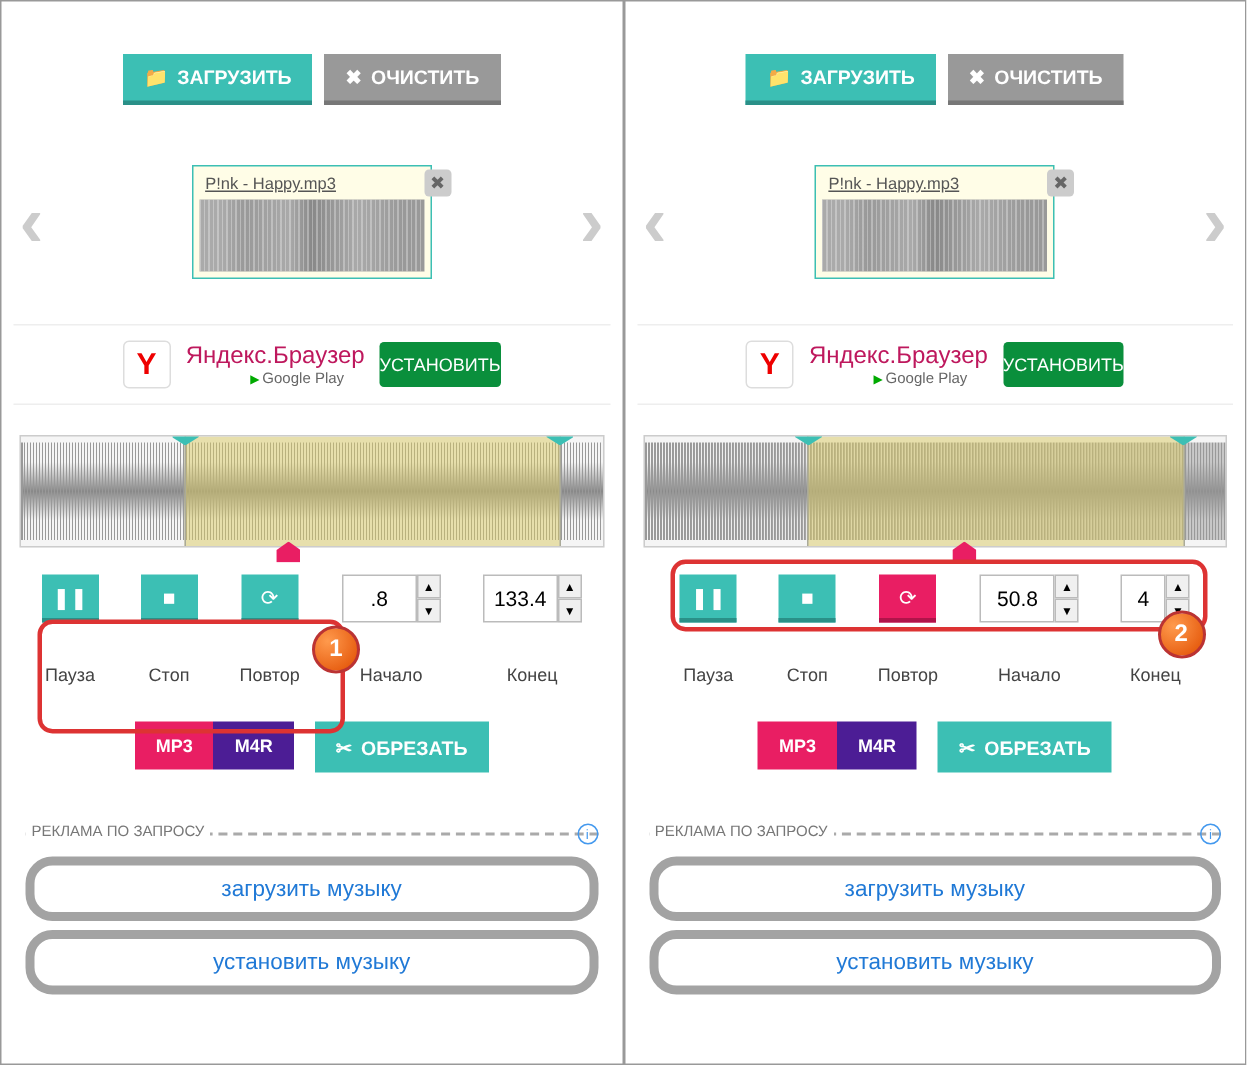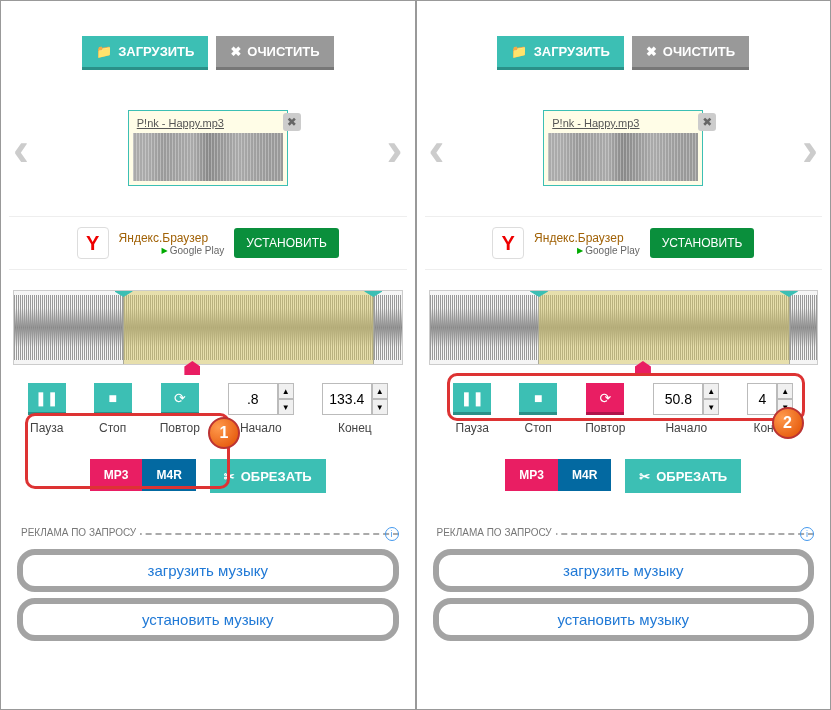--- a/index.html
+++ b/index.html
@@ -4,50 +4,50 @@
 <style>
 * { margin: 0; padding: 0; box-sizing: border-box; font-family: Arial, sans-serif; }
 body { background: #fff; display: flex; width: 831px; height: 710px; }
 .panel { width: 50%; border: 1px solid #999; position: relative; padding: 10px 8px; }
 .topbar { display: flex; gap: 8px; justify-content: center; margin: 25px 0 40px; }
 .btn { display: inline-flex; align-items: center; justify-content: center; gap: 6px; height: 34px; padding: 0 14px; font-size: 13px; font-weight: bold; color: #fff; border: none; cursor: pointer; }
 .btn-teal { background: #3cbfb4; border-bottom: 3px solid #2a9088; }
 .btn-teal-dark { background: #3cbfb4; }
 .btn-gray { background: #999; border-bottom: 3px solid #777; }
 .btn-pink { background: #e91e63; border-bottom: 3px solid #b0144a; }
-.btn-gray-mid { background: #0369a1; }
+.btn-gray-mid { background: #4c1d95; }
 .file-area { display: flex; align-items: center; justify-content: center; position: relative; margin-bottom: 30px; }
 .file-card { width: 160px; background: #fffde7; border: 1px solid #3cbfb4; padding: 4px; position: relative; }
 .file-name { font-size: 11px; color: #555; padding: 2px 4px 4px; text-decoration: underline; }
 .file-wave { height: 48px; background: linear-gradient(to right, #aaa 10%, #999 20%, #aaa 40%, #888 50%, #aaa 70%, #999 90%); position: relative; overflow: hidden; }
 .file-wave::before { content: ''; position: absolute; inset: 0; background: repeating-linear-gradient(90deg, rgba(255,255,255,0.3) 0 1px, transparent 1px 3px); }
 .file-close { position: absolute; top: 2px; right: -14px; width: 18px; height: 18px; background: #ccc; border-radius: 3px; display: flex; align-items: center; justify-content: center; font-size: 12px; color: #666; cursor: pointer; }
 .nav-arrow { position: absolute; font-size: 48px; color: #ccc; font-weight: bold; cursor: pointer; user-select: none; }
 .nav-left { left: 4px; }
 .nav-right { right: 4px; }
 .ad-banner { display: flex; align-items: center; justify-content: center; gap: 10px; padding: 10px 4px; border-top: 1px solid #eee; border-bottom: 1px solid #eee; margin-bottom: 20px; }
 .ad-logo { width: 32px; height: 32px; border: 1px solid #ddd; border-radius: 4px; display: flex; align-items: center; justify-content: center; font-size: 20px; color: #e00; font-weight: bold; }
-.ad-text { font-size: 12px; color: #a16207; }
+.ad-text { font-size: 16px; color: #be185d; }
 .ad-sub { font-size: 10px; color: #666; display: flex; align-items: center; gap: 2px; padding-left: 43px; }
 .ad-sub::before { content: '▶'; font-size: 8px; color: #0a0; }
-.ad-btn { background: #0a8f3c; color: #fff; padding: 8px 12px; font-size: 12px; border-radius: 3px; border: none; cursor: pointer; }
+.ad-btn { background: #0a8f3c; color: #fff; padding: 8px 0; font-size: 12px; border-radius: 3px; border: none; cursor: pointer; }
 .wave-editor { position: relative; margin: 0 4px 6px; }
 .wave-big { height: 75px; border: 1px solid #ccc; background: #f5f5f5; position: relative; overflow: hidden; }
 .wave-content { position: absolute; inset: 4px 0; background: repeating-linear-gradient(90deg, #999 0 1px, transparent 1px 2px), linear-gradient(to bottom, transparent 20%, #888 50%, transparent 80%); }
 .wave-sel { position: absolute; top: 0; bottom: 0; background: rgba(218,201,100,0.5); border-left: 1px solid #aa9; border-right: 1px solid #aa9; }
 .sel1 { left: 28%; right: 7%; }
 .handle { position: absolute; top: -8px; width: 18px; height: 14px; background: #3cbfb4; clip-path: polygon(0 0, 100% 0, 100% 60%, 50% 100%, 0 60%); }
 .handle-l { left: -9px; }
 .handle-r { right: -9px; }
 .playhead { position: absolute; bottom: -10px; width: 16px; height: 14px; background: #e91e63; clip-path: polygon(50% 0, 100% 40%, 100% 100%, 0 100%, 0 40%); }
 .controls { display: flex; gap: 28px; justify-content: center; margin: 18px 0 24px; position: relative; }
 .ctrl-group { display: flex; flex-direction: column; align-items: center; gap: 6px; }
 .ctrl-btn { width: 38px; height: 32px; background: #3cbfb4; border-bottom: 3px solid #2a9088; display: flex; align-items: center; justify-content: center; color: #fff; cursor: pointer; font-size: 14px; }
 .ctrl-btn.pink { background: #e91e63; border-bottom-color: #b0144a; }
-.ctrl-label { font-size: 12px; color: #444; }
+.ctrl-label { font-size: 12px; color: #444; margin-top: 22px; }
 .num-group { display: flex; flex-direction: column; align-items: center; gap: 6px; }
 .num-input { display: flex; align-items: stretch; }
 .num-field { width: 50px; height: 32px; border: 1px solid #bbb; text-align: center; font-size: 14px; }
 .num-arrows { display: flex; flex-direction: column; width: 16px; }
 .num-arrow { flex: 1; border: 1px solid #bbb; background: #f0f0f0; font-size: 8px; display: flex; align-items: center; justify-content: center; cursor: pointer; }
 .highlight-box { position: absolute; border: 3px solid #d33; border-radius: 10px; pointer-events: none; }
 .hb1 { left: 24px; top: 412px; width: 205px; height: 76px; }
 .hb2 { left: 30px; top: 372px; width: 358px; height: 48px; }
 .badge { position: absolute; width: 32px; height: 32px; border-radius: 50%; background: radial-gradient(circle at 30% 30%, #ff9a4d, #e04d00); border: 2px solid #b33; display: flex; align-items: center; justify-content: center; color: #fff; font-weight: bold; font-size: 16px; z-index: 10; }
 .bd1 { left: 207px; top: 416px; }

